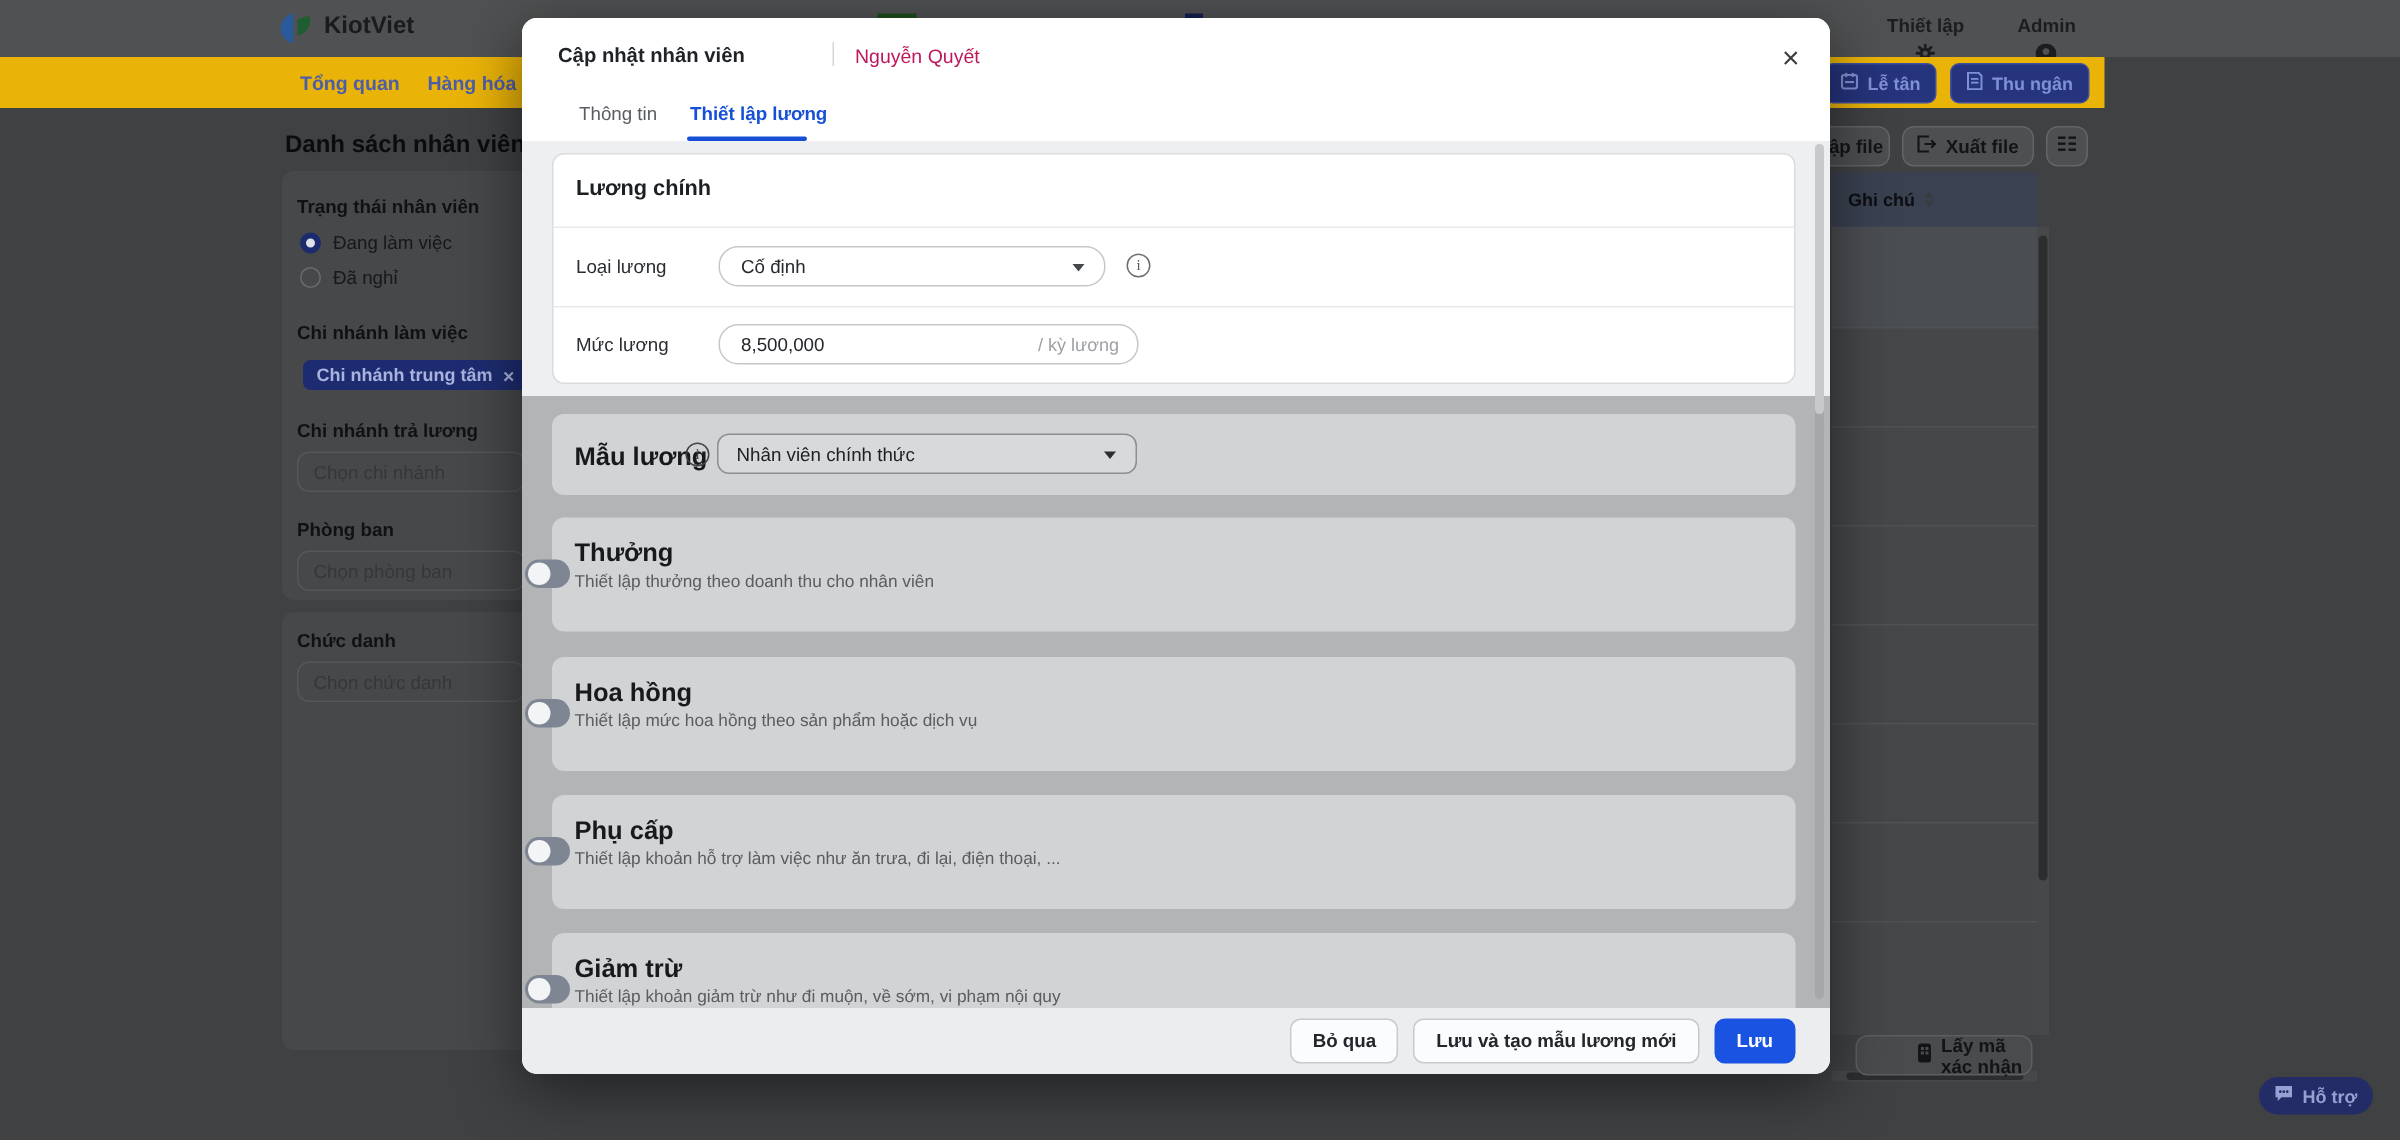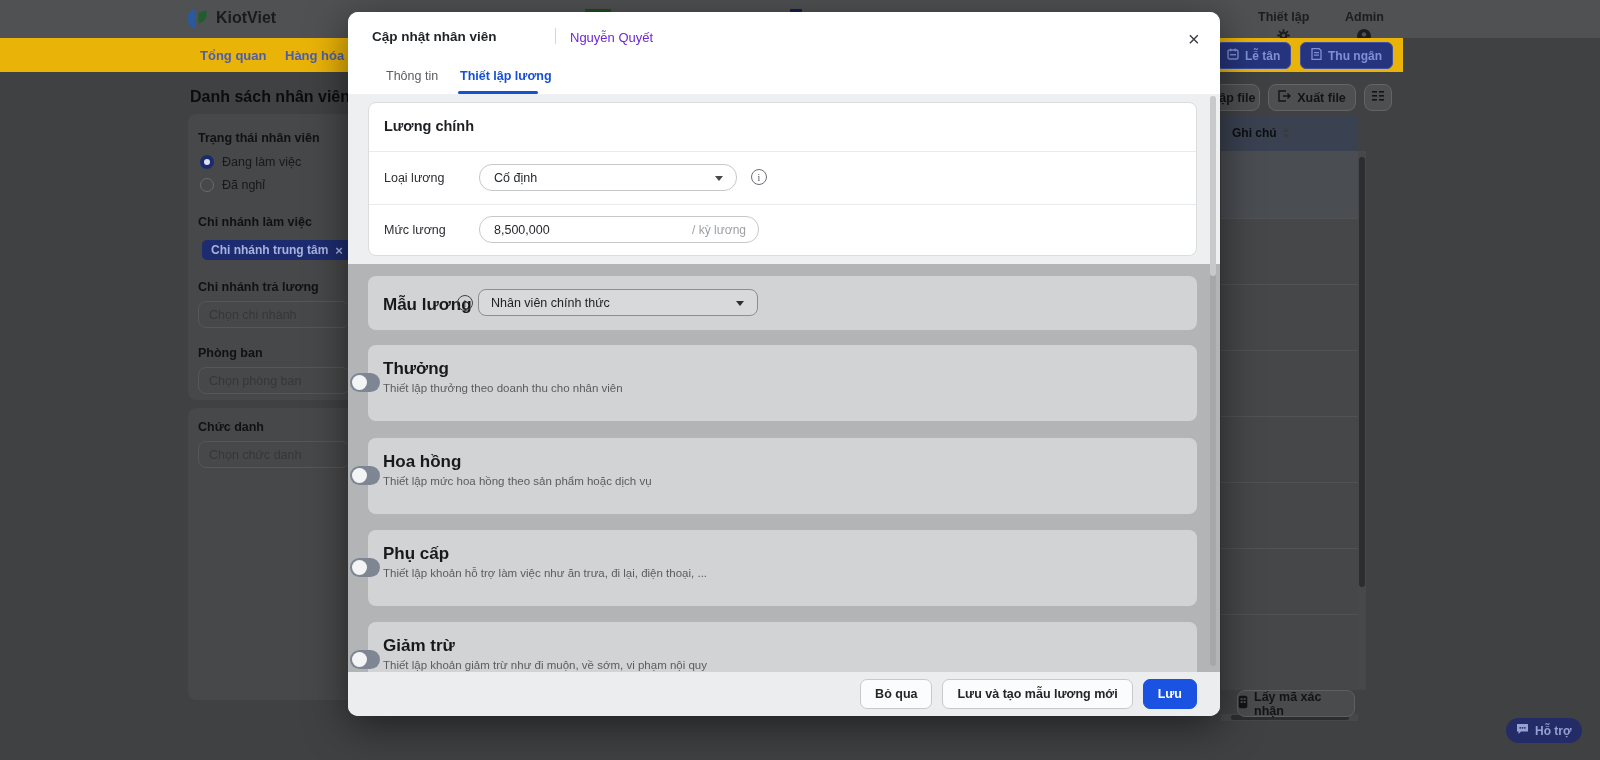--- a/index.html
+++ b/index.html
@@ -31,21 +31,21 @@
   .tbl-head{background:#3a4150;border-bottom:2px solid #15287a;display:flex;align-items:center;}
   .tbl-head-label{font-size:12px;font-weight:bold;color:#0d0e11;}
   .tbl-body{background:#454749;}
   .row-sep{height:1px;background:#505254;}
   .support-badge{display:flex;align-items:center;gap:6px;height:25px;padding:0 10px;border-radius:13px;
                  background:#232c66;color:#96a0d2;font-size:12px;font-weight:bold;}
   
   .modal{left:348px;top:12px;width:872px;height:704px;background:#ffffff;border-radius:10px;
          box-shadow:0 10px 40px rgba(0,0,0,.5);overflow:hidden;}
   .m-title{font-size:13.5px;font-weight:bold;color:#1f2226;}
-  .m-name{font-size:13px;color:#6d28d9;}
+  .m-name{font-size:13px;color:#be185d;}
   .m-close{font-size:20px;color:#3a3d41;line-height:1;cursor:pointer;}
   .tab{font-size:12.5px;color:#5a5e63;}
   .tab.active{color:#1750d6;font-weight:bold;}
   .tab-underline{height:3px;background:#1750d6;border-radius:2px;}
   .content-top{background:#edeff0;}
   .card-white{background:#ffffff;border:1px solid #dadcde;border-radius:8px;box-sizing:border-box;}
   .card-title{font-size:14.5px;font-weight:bold;color:#1d2023;}
   .row-label{font-size:12.5px;color:#2a2d31;}
   .divider{height:1px;background:#e9eaeb;}
   .select{box-sizing:border-box;border:1px solid #c5c7c9;border-radius:13px;background:#fff;height:27px;
@@ -227,21 +227,21 @@
     <div class="abs row-sep" style="left:0;top:463px;width:137px;"></div>
   </div>
 
   <div class="abs" style="left:1358px;top:151px;width:8px;height:539px;background:#46484a;">
     <div class="scroll-thumb abs" style="left:1px;top:6px;width:6px;height:430px;"></div>
   </div>
   <div class="abs" style="left:1221px;top:714px;width:137px;height:7px;background:#46484a;">
     <div class="scroll-thumb abs" style="left:10px;top:1px;width:118px;height:5px;"></div>
   </div>
 
-  <div class="abs tool-btn" style="left:1237px;top:690px;width:118px;background:#4a4b4d;border-color:#5e5f62;">
+  <div class="abs tool-btn" style="left:1237px;top:690px;width:118px;background:#4a4b4d;border-color:#5e5f62;padding-left:40px;">
     <span>
       <svg width="10" height="14" viewBox="0 0 10 14">
         <rect x="0.7" y="0.7" width="8.6" height="12.6" rx="2" fill="#131417"></rect>
         <rect x="2.6" y="3" width="2" height="2" fill="#4a4b4d"></rect>
           <rect x="5.6" y="3" width="2" height="2" fill="#4a4b4d"></rect>
         <rect x="2.6" y="6" width="2" height="2" fill="#4a4b4d"></rect>
           <rect x="5.6" y="6" width="2" height="2" fill="#4a4b4d"></rect>
       </svg>
     </span>
     <span>Lấy mã xác nhận</span>

